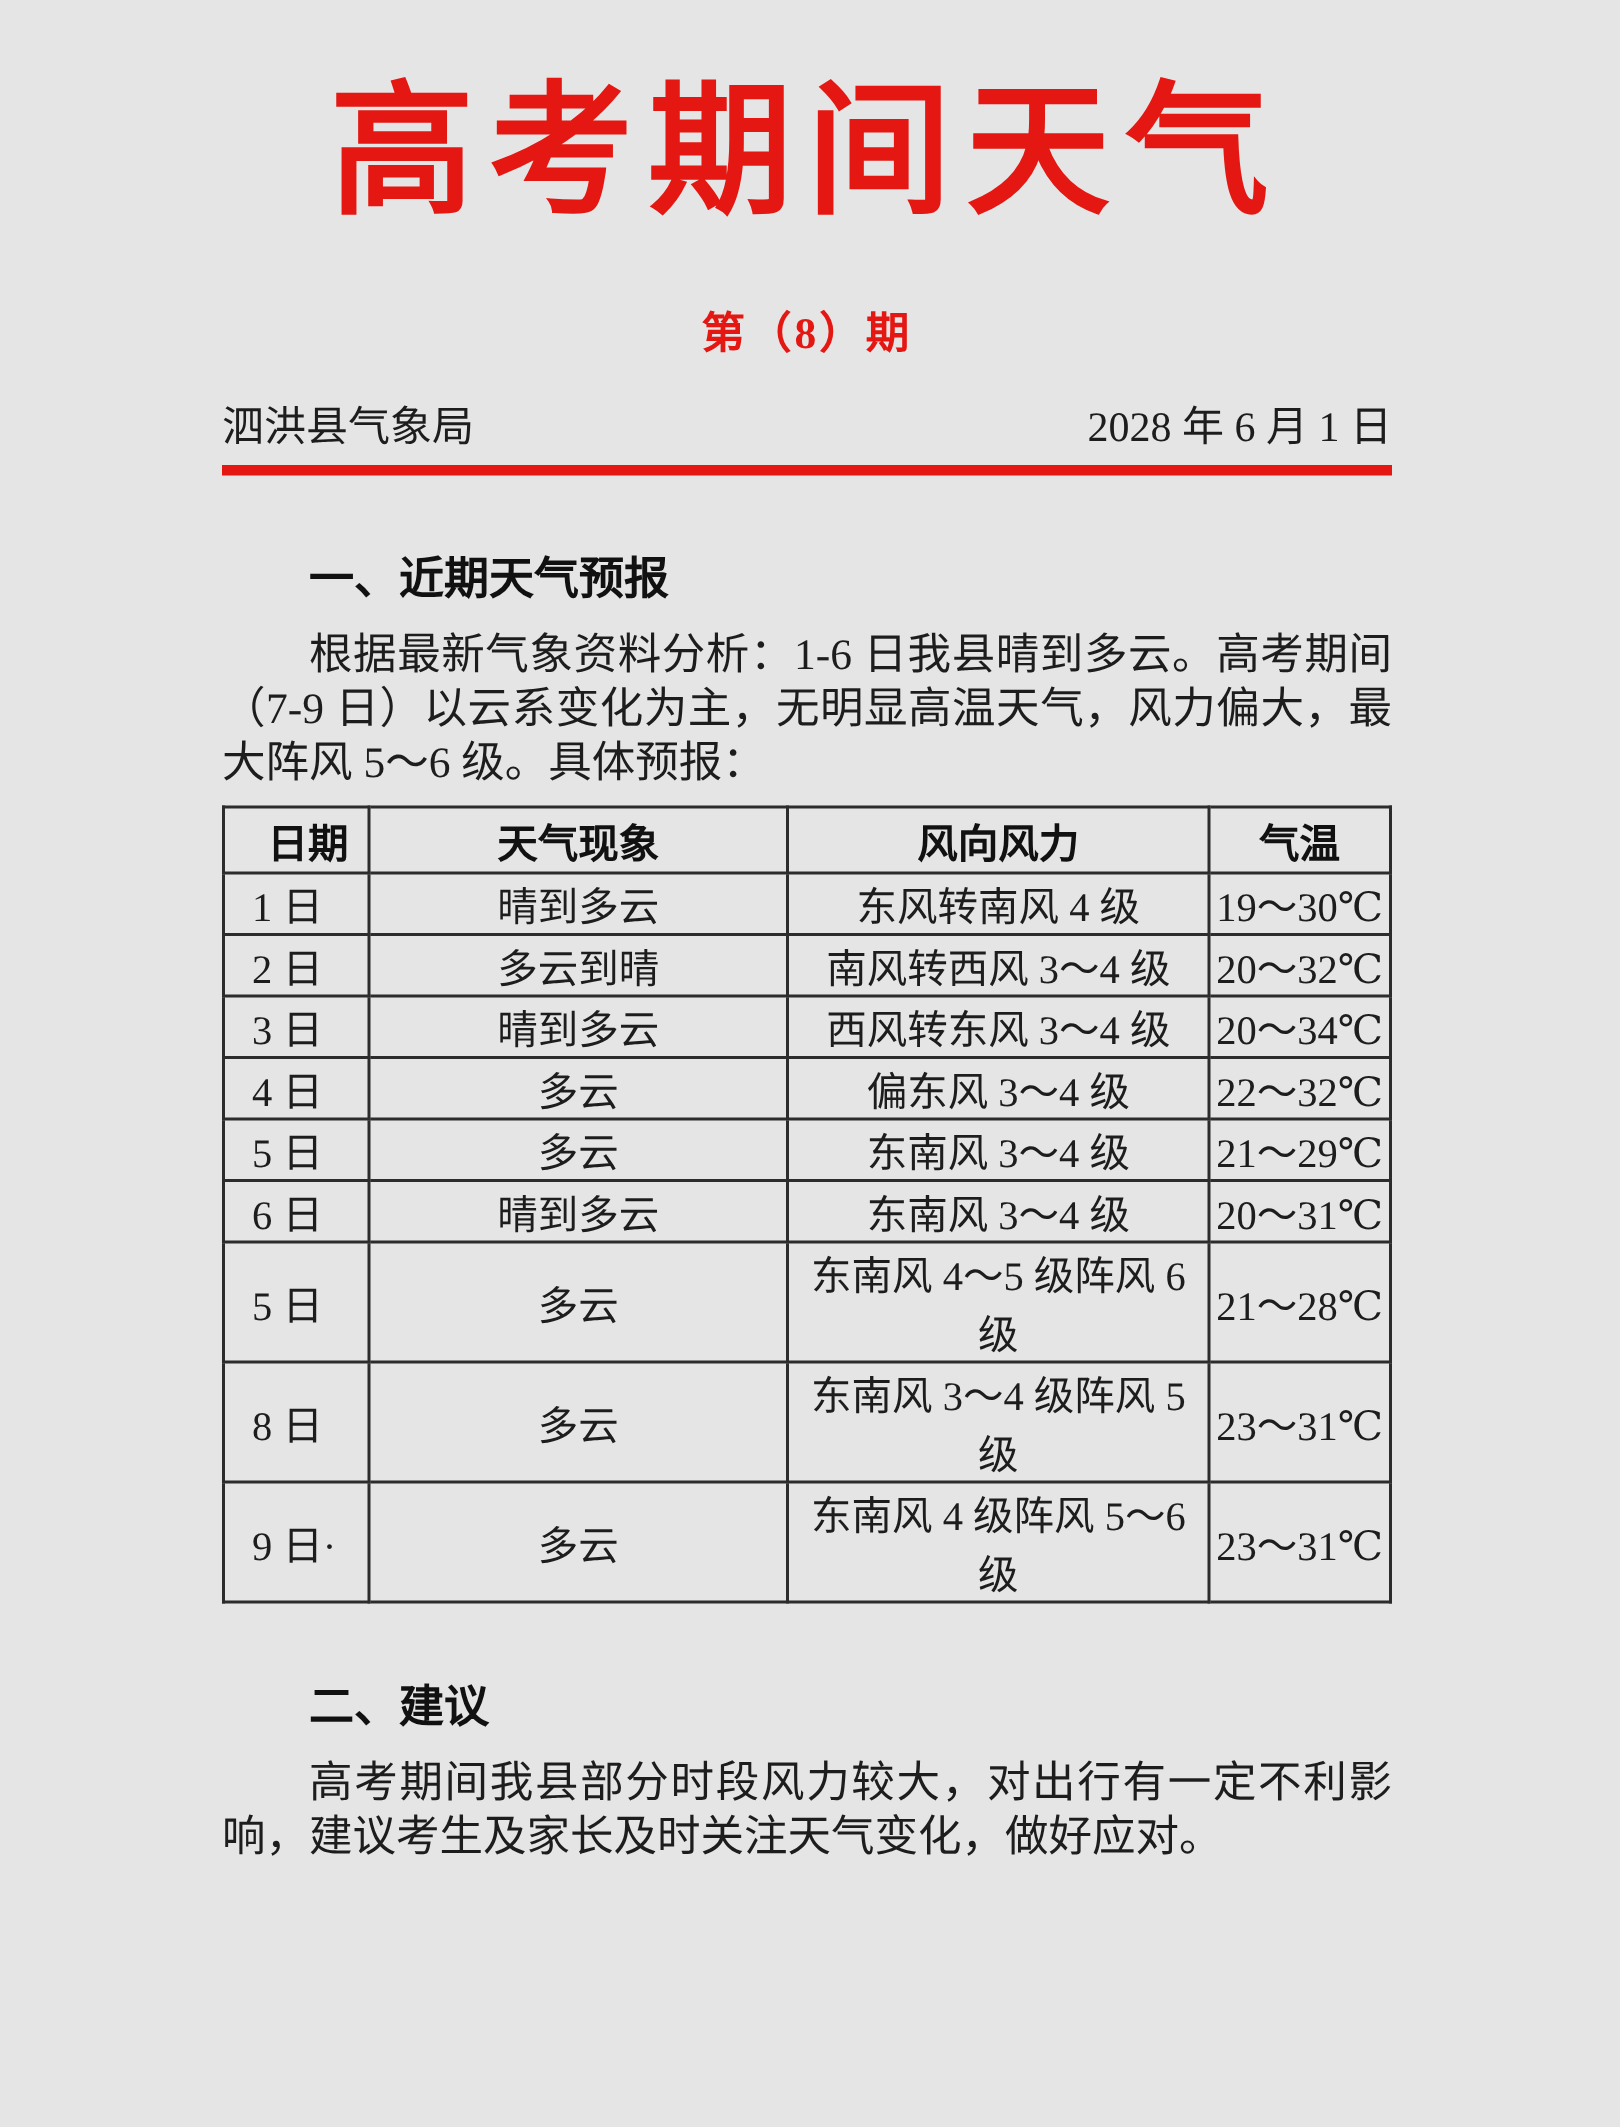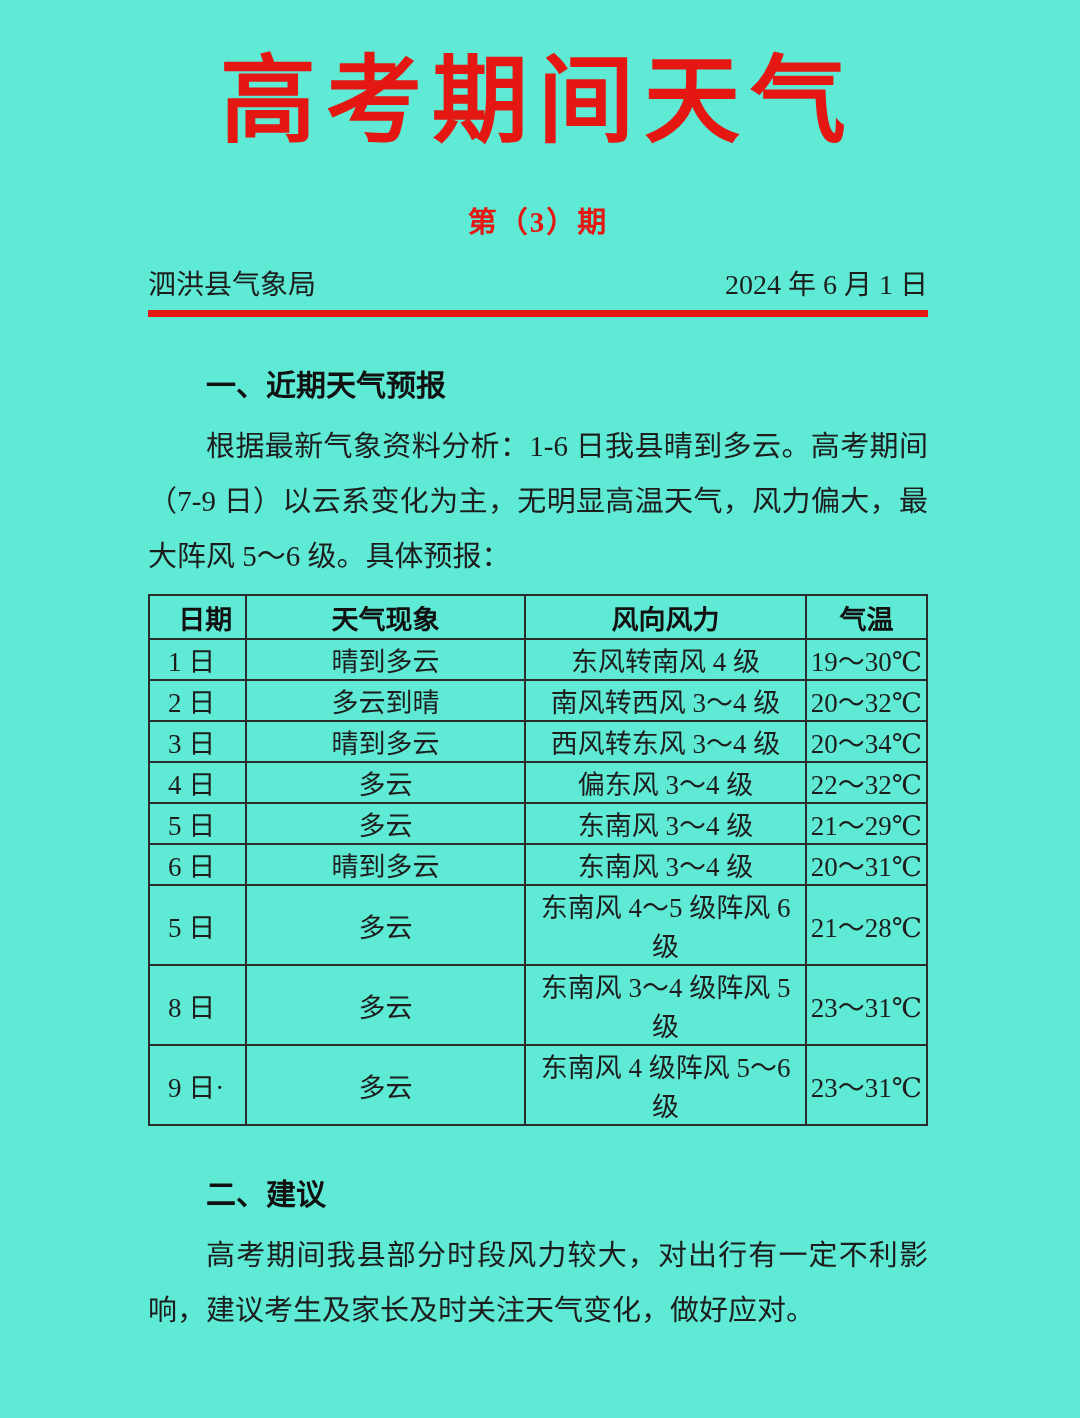--- a/index.html
+++ b/index.html
@@ -4,21 +4,21 @@
 <style>
   html, body {
     margin: 0;
     padding: 0;
     background: #ffffff;
   }
   .page {
     position: relative;
     width: 1080px;
     height: 1418px;
-    background: #5eead4;
+    background: #e5e5e5;
     overflow: hidden;
     color: #1d1d1d;
     font-family: "Liberation Serif", "DejaVu Serif", serif;
   }
   .content {
     width: 780px;
     margin-left: 148px;
   }
   .doc-title {
     margin-top: 46px;
@@ -60,21 +60,21 @@
   .section-heading {
     margin: 44px 0 0 58px;
     font-family: "Liberation Sans", "DejaVu Sans", sans-serif;
     font-weight: 700;
     font-size: 30px;
     color: #111111;
   }
   .body-para {
     margin: 14px 0 0 0;
     font-size: 29px;
-    line-height: 55px;
+    line-height: 36px;
     text-align: justify;
     text-justify: inter-ideograph;
     text-indent: 2em;
     color: #1d1d1d;
   }
   .forecast-table {
     width: 100%;
     margin-top: 10px;
     border-collapse: collapse;
     table-layout: fixed;
@@ -110,25 +110,25 @@
   .col-temp    { width: 15.8%; }
 </style>
 </head>
 <body>
 
 <div class="page">
   <div class="content">
 
     <div class="doc-title" style="color: rgb(228, 23, 18);">高考期间天气</div>
 
-    <div class="issue-no" style="color: rgb(228, 23, 18);">第（3）期</div>
+    <div class="issue-no" style="color: rgb(228, 23, 18);">第（8）期</div>
 
     <div class="masthead">
       <span>泗洪县气象局</span>
-      <span>2024 年 6 月 1 日</span>
+      <span>2028 年 6 月 1 日</span>
     </div>
 
     <div class="rule rule-top" style="background: rgb(228, 23, 18);"></div>
 
     <div class="section-heading">一、近期天气预报</div>
 
     <p class="body-para">根据最新气象资料分析：1-6 日我县晴到多云。高考期间（7-9 日）以云系变化为主，无明显高温天气，风力偏大，最大阵风 5～6 级。具体预报：</p>
 
     <table class="forecast-table">
       <thead>

